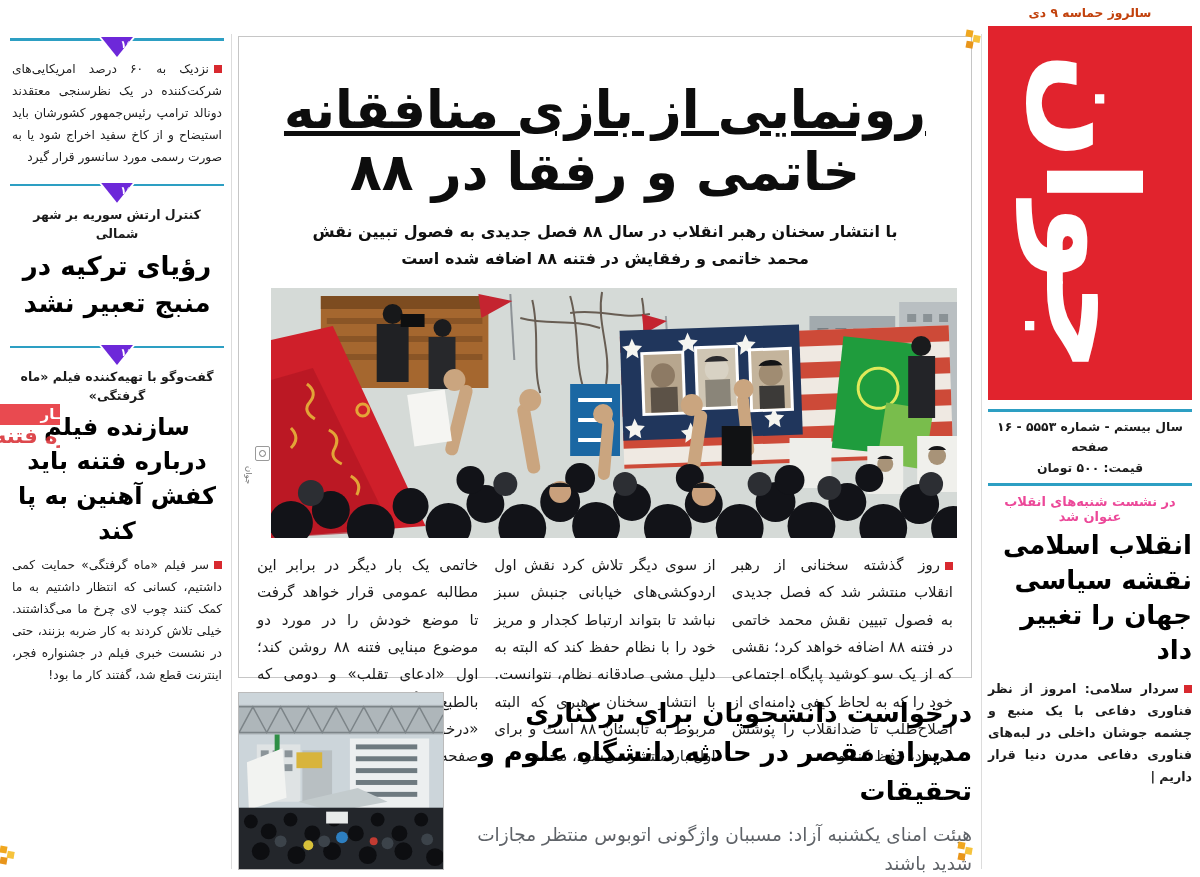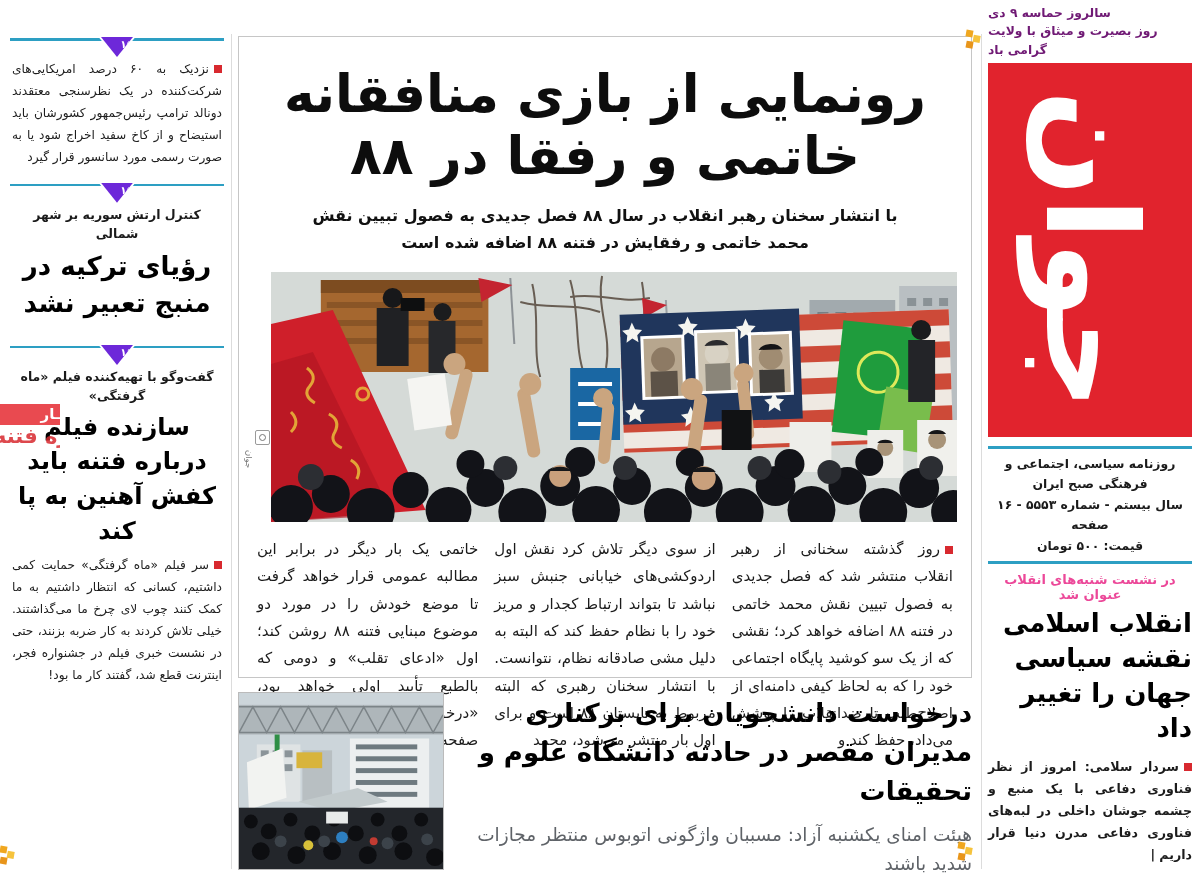--- a/index.html
+++ b/index.html
@@ -24,42 +24,42 @@
   .red-bullet{display:inline-block;width:8px;height:8px;background:#d8292f;margin-left:5px;}
   .stamp{position:absolute;left:0;top:404px;width:60px;height:50px;overflow:hidden;pointer-events:none;}
   .stamp-band{position:absolute;left:-18px;top:0;width:78px;height:21px;background:#e94a50;
               color:#fff;font-weight:bold;font-size:15px;line-height:20px;padding-right:6px;}
   .stamp-red{position:absolute;left:-6px;top:20px;color:#d8292f;font-weight:bold;font-size:21px;white-space:nowrap;opacity:.85;}
   
   .main-box{position:absolute;left:238px;top:36px;width:734px;height:642px;border:1px solid #c6c6c6;
             box-sizing:border-box;background:#fff;}
   .headline{font-size:52px;font-weight:bold;color:#0d0d0d;text-align:center;line-height:1.2;
             letter-spacing:-1px;margin:0 10px;}
-  .headline.first{margin-top:26px;}
+  .headline.first{margin-top:42px;text-decoration:underline;}
   .subhead{font-size:16px;font-weight:bold;color:#111;text-align:center;line-height:1.7;
            margin:14px 56px 0;}
   .photo-row{display:flex;flex-direction:row-reverse;justify-content:flex-start;margin:16px 14px 0;}
   .photo-side{width:18px;position:relative;}
   .camera-chip{position:absolute;left:2px;top:158px;width:13px;height:13px;background:#fff;
                border:1px solid #9a9a9a;border-radius:2px;}
   .camera-chip::after{content:"";position:absolute;left:3px;top:3px;width:5px;height:5px;border:1px solid #777;border-radius:50%;}
   .photo-credit{position:absolute;left:1px;top:178px;font-size:8.5px;color:#777;
                 transform:rotate(90deg);transform-origin:left top;white-space:nowrap;}
   .lead-cols{display:flex;gap:16px;margin:14px 18px 0;direction:rtl;}
   .lead-col{flex:1;font-size:15px;line-height:1.82;text-align:justify;color:#1b1b1b;}
   
   .bottom-story{position:absolute;left:238px;top:692px;width:734px;height:180px;display:flex;
                 flex-direction:row;gap:14px;direction:rtl;}
   .bs-text{flex:1;padding-top:2px;}
   .bs-title{font-size:26px;font-weight:bold;color:#000;line-height:1.5;text-align:right;}
   .bs-sub{font-size:18.5px;color:#5f6368;line-height:1.55;text-align:right;margin-top:10px;}
   .bs-photo{width:206px;height:178px;border:1px solid #bbb;box-sizing:border-box;}
   
   .rightcol{position:absolute;left:988px;top:0;width:204px;height:877px;}
-  .motto{font-size:12.3px;font-weight:bold;color:#701a75;text-align:left;line-height:1.5;margin-top:4px;}
+  .motto{font-size:12.3px;font-weight:bold;color:#c2410c;text-align:center;line-height:1.5;margin-top:4px;}
   .logo-box{width:204px;height:374px;background:#e1232d;margin-top:4px;}
   .rule{height:2.5px;background:#2d9fc3;margin:5px 0;}
   .info{font-size:12.4px;font-weight:bold;color:#1a1a1a;text-align:center;line-height:1.65;margin:3px 0;}
   .rv-kicker{font-size:13px;font-weight:bold;text-align:center;color:#ec4899;margin-top:8px;}
   .rv-title{font-size:26px;font-weight:bold;text-align:right;color:#000;line-height:1.35;margin-top:4px;}
   .rv-sum{font-size:12.6px;font-weight:bold;text-align:justify;line-height:1.75;color:#1c1c1c;margin-top:10px;}
   
   .ornament{position:absolute;width:7px;height:7px;background:#f0a71f;
             box-shadow:8px 4px 0 #f6c33c,2px 11px 0 #e8951a;transform:rotate(10deg);}
 </style>
@@ -376,32 +376,30 @@
       <circle cx="104" cy="146" r="6" fill="#2d7fc1"></circle>
       <circle cx="70" cy="154" r="5" fill="#d8c13a"></circle>
       <circle cx="136" cy="150" r="4" fill="#c23b32"></circle>
       <rect x="88" y="120" width="22" height="12" fill="#e8eaea"></rect>
     </svg>
   </div>
 
   <div class="rightcol">
     <div class="motto">
       <div>سالروز حماسه ۹ دی</div>
-      <div>روز بصیرت و میثاق با ولایت گرامی باد</div>
     </div>
 
     <div class="logo-box">
       <svg width="204" height="374" viewBox="0 0 204 374" role="img">
         <text x="102" y="187" transform="rotate(90 102 187)" text-anchor="middle" dominant-baseline="central" font-size="126" font-weight="bold" fill="#ffffff" font-family="DejaVu Sans, sans-serif">جوان</text>
       </svg>
     </div>
 
     <div class="rule" style="margin-top:9px;"></div>
     <div class="info">
-      <div>روزنامه سیاسی، اجتماعی و فرهنگی صبح ایران</div>
       <div>سال بیستم - شماره ۵۵۵۳ - ۱۶ صفحه</div>
       <div>قیمت: ۵۰۰ تومان</div>
     </div>
     <div class="rule"></div>
 
     <div class="rv-kicker">در نشست شنبه‌های انقلاب عنوان شد</div>
     <div class="rv-title">انقلاب اسلامی نقشه سیاسی جهان را تغییر داد</div>
     <div class="rv-sum"><span class="red-bullet"></span><span>سردار سلامی: امروز از نظر فناوری دفاعی با یک منبع و چشمه جوشان داخلی در لبه‌های فناوری دفاعی مدرن دنیا قرار داریم |</span> </div>
 
   </div>

